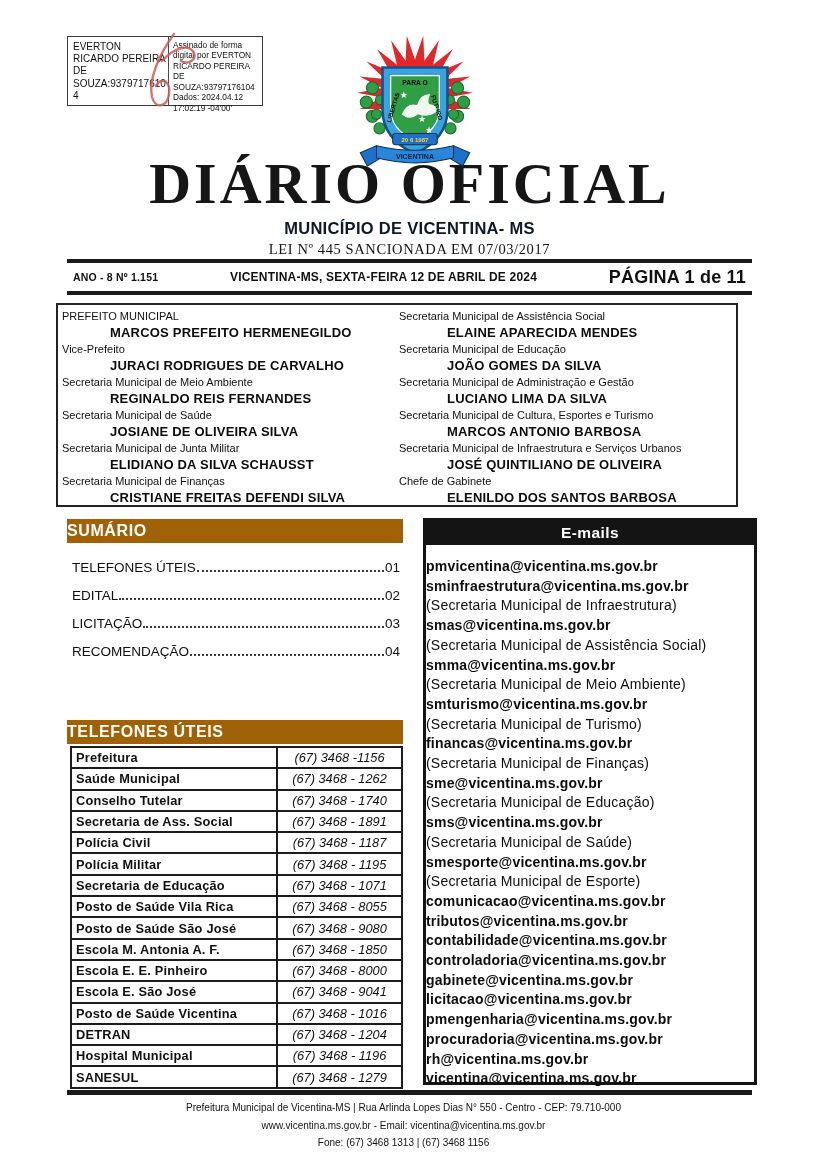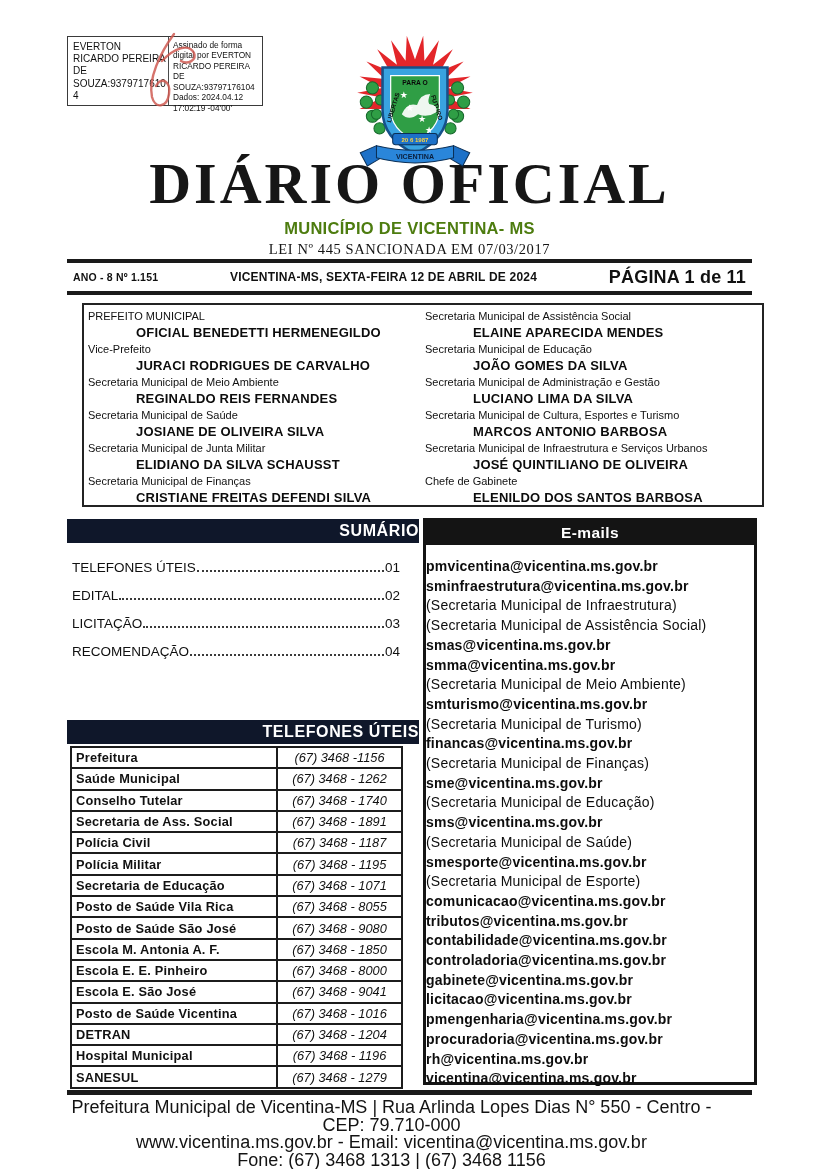--- a/index.html
+++ b/index.html
@@ -15,47 +15,47 @@
   .sig-flourish{position:absolute;left:66px;top:-6px;width:68px;height:84px;pointer-events:none;}
 
   
   .crest{position:absolute;left:346px;top:25px;width:138px;height:146px;z-index:3;}
 
   
   .gazette-title{position:absolute;left:67px;top:154px;width:685px;text-align:center;z-index:1;
                  font-family:"Liberation Serif",serif;font-weight:bold;font-size:58px;line-height:60px;
                  letter-spacing:3px;color:#161616;white-space:nowrap;}
   .municipality{position:absolute;left:67px;top:219px;width:685px;text-align:center;
-                font-size:16.5px;font-weight:bold;letter-spacing:.3px;color:#4d7c0f;}
+                font-size:16.5px;font-weight:bold;letter-spacing:.3px;color:#0f172a;}
   .law-line{position:absolute;left:67px;top:241px;width:685px;text-align:center;
             font-family:"Liberation Serif",serif;font-size:14.5px;letter-spacing:.6px;color:#141414;}
 
   .rule{position:absolute;left:67px;width:685px;background:#1a1a1a;}
   .rule-1{top:259px;height:4px;}
   .rule-2{top:291px;height:4px;}
   .rule-footer{top:1090px;height:5px;}
 
   
   .edition-bar{position:absolute;left:67px;top:264px;width:685px;height:26px;box-sizing:border-box;
                display:flex;justify-content:space-between;align-items:center;padding:0 6px;}
   .edition-no{font-size:10.5px;font-weight:bold;letter-spacing:.2px;}
   .edition-date{font-size:12px;font-weight:bold;letter-spacing:.2px;}
   .page-indicator{font-size:18px;font-weight:bold;letter-spacing:.2px;}
 
   
-  .officials-box{position:absolute;left:82px;top:303px;width:682px;height:204px;border:2px solid #232323;
+  .officials-box{position:absolute;left:56px;top:303px;width:682px;height:204px;border:2px solid #232323;
                  box-sizing:border-box;display:flex;padding:3px 0 0 4px;background:#fff;}
   .officials-col{width:50%;}
   .official-role{font-size:11px;line-height:16px;white-space:nowrap;color:#101010;}
   .official-name{font-size:13px;font-weight:bold;line-height:17px;margin-left:48px;
                  letter-spacing:.2px;white-space:nowrap;color:#0c0c0c;}
 
   
-  .black-bar{position:absolute;background:#0f172a;color:#fff;font-weight:bold;text-align:right;
-             letter-spacing:.6px;padding-left:16px;}
+  .black-bar{position:absolute;background:#a16207;color:#fff;font-weight:bold;text-align:left;
+             letter-spacing:.6px;}
   .summary-header{left:67px;top:519px;width:336px;height:24px;font-size:16px;line-height:24px;}
   .phones-header{left:67px;top:720px;width:336px;height:24px;font-size:16px;line-height:24px;}
 
   
   .summary-list{position:absolute;left:72px;top:547px;width:328px;}
   .summary-row{display:flex;align-items:flex-end;height:28px;font-size:13.5px;color:#101010;}
   .summary-label{white-space:nowrap;}
   .leader{flex:1;border-bottom:2px dotted #3a3a3a;margin:0 1px 3px 1px;}
   .summary-page{white-space:nowrap;}
 
@@ -71,22 +71,22 @@
   .email-line.note{font-weight:normal;}
 
   
   .phones-table{position:absolute;left:70px;top:746px;width:333px;border-collapse:collapse;
                 border:2px solid #1c1c1c;background:#fff;}
   .phones-table td{border:2px solid #1c1c1c;height:21.3px;padding:0 4px;box-sizing:border-box;}
   td.phone-name{font-weight:bold;font-size:12.8px;width:206px;letter-spacing:.2px;}
   td.phone-number{font-style:italic;font-size:12.8px;text-align:center;}
 
   
-  .footer{position:absolute;left:49px;top:1099px;width:685px;text-align:center;
-          font-size:18px;line-height:17.5px;color:#131313;}
+  .footer{position:absolute;left:61px;top:1099px;width:685px;text-align:center;
+          font-size:10px;line-height:17.5px;color:#131313;}
 </style>
 </head>
 <body>
 
 <div class="page">
 
   <div class="sig-box">
     <div class="sig-left">EVERTON RICARDO PEREIRA DE SOUZA:93797176104</div>
     <div class="sig-right">Assinado de forma digital por EVERTON RICARDO PEREIRA DE SOUZA:93797176104 Dados: 2024.04.12 17:02:19 -04'00'</div>
     <svg class="sig-flourish" viewBox="0 0 68 84">
@@ -144,21 +144,21 @@
     <span class="edition-date">VICENTINA-MS, SEXTA-FEIRA 12 DE ABRIL DE 2024</span>
     <span class="page-indicator">PÁGINA 1 de 11</span>
   </div>
   <div class="rule rule-2"></div>
 
   <div class="officials-box">
     <div class="officials-col">
 
     <div class="official">
           <div class="official-role">PREFEITO MUNICIPAL</div>
-          <div class="official-name">OFICIAL BENEDETTI HERMENEGILDO</div>
+          <div class="official-name">MARCOS PREFEITO HERMENEGILDO</div>
         </div>
         <div class="official">
           <div class="official-role">Vice-Prefeito</div>
           <div class="official-name">JURACI RODRIGUES DE CARVALHO</div>
         </div>
         <div class="official">
           <div class="official-role">Secretaria Municipal de Meio Ambiente</div>
           <div class="official-name">REGINALDO REIS FERNANDES</div>
         </div>
         <div class="official">
@@ -228,22 +228,22 @@
       </div>
     </div>
 
   <div class="emails-box">
     <div class="emails-header">E-mails</div>
     <div class="emails-list">
 
     <div class="email-line email">pmvicentina@vicentina.ms.gov.br</div>
         <div class="email-line email">sminfraestrutura@vicentina.ms.gov.br</div>
         <div class="email-line note">(Secretaria Municipal de Infraestrutura)</div>
+        <div class="email-line email">smas@vicentina.ms.gov.br</div>
         <div class="email-line note">(Secretaria Municipal de Assistência Social)</div>
-        <div class="email-line email">smas@vicentina.ms.gov.br</div>
         <div class="email-line email">smma@vicentina.ms.gov.br</div>
         <div class="email-line note">(Secretaria Municipal de Meio Ambiente)</div>
         <div class="email-line email">smturismo@vicentina.ms.gov.br</div>
         <div class="email-line note">(Secretaria Municipal de Turismo)</div>
         <div class="email-line email">financas@vicentina.ms.gov.br</div>
         <div class="email-line note">(Secretaria Municipal de Finanças)</div>
         <div class="email-line email">sme@vicentina.ms.gov.br</div>
         <div class="email-line note">(Secretaria Municipal de Educação)</div>
         <div class="email-line email">sms@vicentina.ms.gov.br</div>
         <div class="email-line note">(Secretaria Municipal de Saúde)</div>

